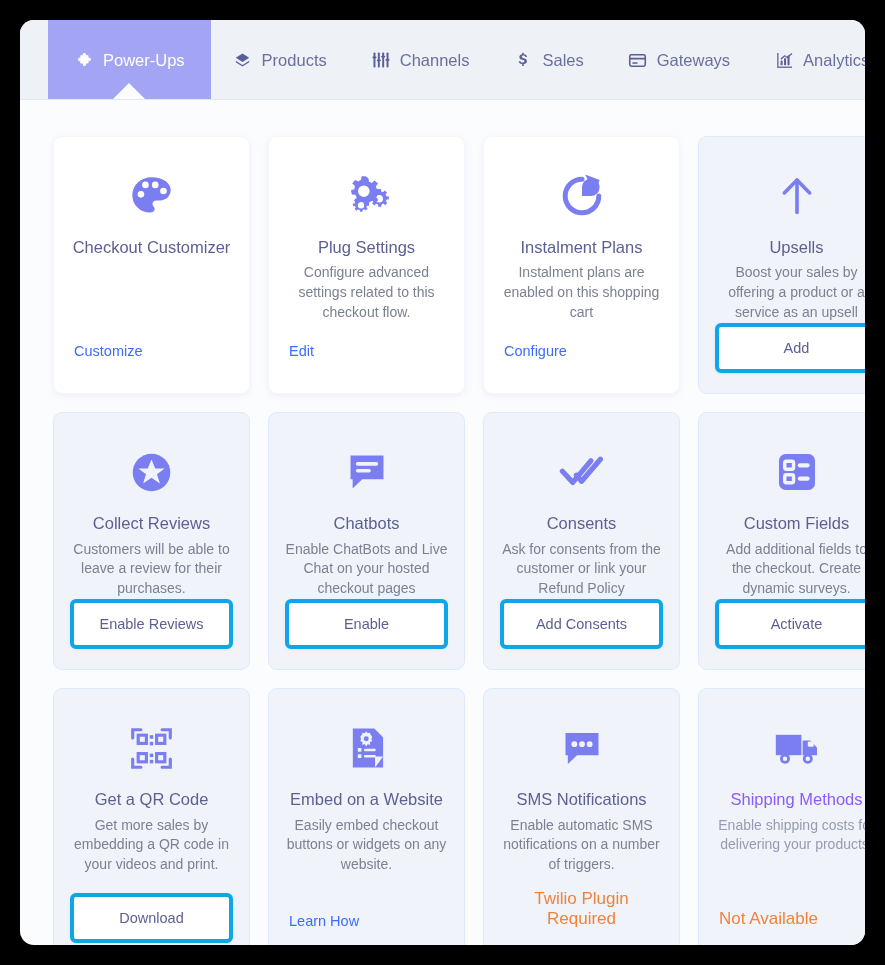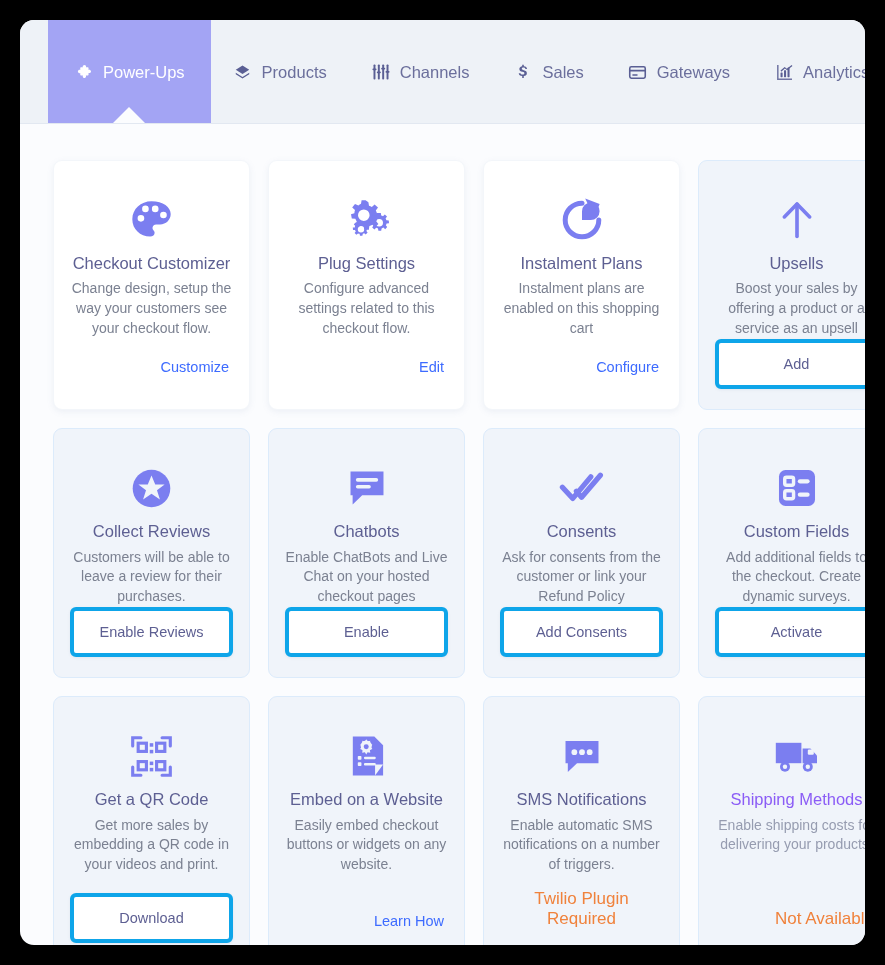--- a/index.html
+++ b/index.html
@@ -20,21 +20,21 @@
     height: 925px;
     background: #fbfcfe;
     border-radius: 14px;
     box-shadow: 0 6px 22px rgba(0,0,0,0.55);
     overflow: hidden;
   }
 
   
   #tab-bar {
     position: relative;
-    height: 104px;
+    height: 80px;
     background: #eef2f7;
     display: flex;
     align-items: stretch;
     padding-left: 28px;
   }
   #tab-bar::after {
     content: "";
     position: absolute;
     left: 0; right: 0; bottom: 0;
     height: 1px;
@@ -108,40 +108,41 @@
   .card-icon {
     height: 66px;
     display: flex;
     align-items: center;
     justify-content: center;
     color: #7b7ef0;
   }
   .card-icon svg { display: block; }
 
   .card-title {
+    margin-top: 8px;
     font-size: 16.5px;
     color: #5d5f92;
     line-height: 1.3;
   }
   .card.disabled .card-title { color: #8b5cf6; }
 
   .card-desc {
     margin-top: 5px;
     font-size: 14px;
     line-height: 1.42;
     color: #7b8191;
     max-width: 178px;
   }
   .card.disabled .card-desc { color: #969cb0; }
 
   .card-action {
     margin-top: auto;
     width: 100%;
     display: flex;
-    justify-content: flex-end;
+    justify-content: flex-start;
   }
 
   .btn {
     display: block;
     width: 163px;
     padding: 13px 6px;
     background: #ffffff;
     border: 4px solid #0ea5e9;
     border-radius: 6px;
     font-size: 14.5px;
@@ -237,21 +238,20 @@
     </div>
 
   <div id="cards-grid">
       <div class="card plain">
         <div class="card-icon">
           <svg width="47" height="47" viewBox="0 0 24 24" fill="currentColor">
             <path d="M12 2.2C6.5 2.2 2.2 6.2 2.2 11.4c0 5.1 4 8.8 9.1 8.8 1.4 0 2.3-.8 2.3-1.9 0-.5-.2-.9-.6-1.3-.3-.4-.5-.7-.5-1.2 0-1 .8-1.8 1.9-1.8h2c3 0 5.4-2.3 5.4-5.3 0-3.4-3.8-6.5-9.8-6.5zM6.6 12.6a1.7 1.7 0 1 1 0-3.4 1.7 1.7 0 0 1 0 3.4zm2.3-4.8a1.7 1.7 0 1 1 0-3.4 1.7 1.7 0 0 1 0 3.4zm5 0a1.7 1.7 0 1 1 0-3.4 1.7 1.7 0 0 1 0 3.4zm4.2 3.1a1.7 1.7 0 1 1 0-3.4 1.7 1.7 0 0 1 0 3.4z"></path>
           </svg>
         </div>
         <div class="card-title">Checkout Customizer</div>
-        <div class="card-desc">Change design, setup the way your customers see your checkout flow.</div>
         <div class="card-action">
           <a class="linkaction">Customize</a>
         </div>
       </div>
       <div class="card plain">
         <div class="card-icon">
           <svg width="48" height="48" viewBox="0 0 24 24" fill="currentColor">
             <path d="M11.3 2.1h-2l-.3 1.8a5.9 5.9 0 0 0-1.3.8L6 4l-1.4 1.8 1.4 1.2a6 6 0 0 0-.3 1.6L4 9.1l.4 2.2 1.8.1c.2.5.4 1 .7 1.4l-1 1.4 1.7 1.5 1.3-1.2c.5.2 1 .4 1.5.5l.3 1.8h2.2l.3-1.8c.5-.1 1-.3 1.5-.6l1.4 1.2 1.6-1.6-1.1-1.4c.3-.4.5-.9.6-1.4l1.8-.2-.2-2.2-1.8-.1a6 6 0 0 0-.6-1.5l1.1-1.4-1.7-1.5-1.4 1.2c-.4-.3-.9-.5-1.4-.6l-.3-1.8zm-.9 4.6a2.9 2.9 0 1 1 0 5.8 2.9 2.9 0 0 1 0-5.8z"></path>
             <path d="M19.4 11.7h-1.3l-.2 1.2c-.3.1-.6.2-.8.4l-1-.7-.9 1.1.8.9c-.1.3-.2.6-.2.9l-1.2.2.2 1.4h1.2c.1.3.3.6.4.9l-.6.9 1.1 1 .9-.8c.3.1.6.2.9.3l.2 1.2h1.4l.2-1.2c.3-.1.6-.2.9-.4l.9.8 1-1.1-.7-.9c.2-.3.3-.6.4-.9l1.2-.1-.1-1.4-1.2-.1c-.1-.3-.2-.6-.4-.9l.7-.9-1.1-1-.9.8c-.3-.2-.6-.3-.9-.4l-.2-1.2zm-.1 3a1.9 1.9 0 1 1 0 3.8 1.9 1.9 0 0 1 0-3.8z" transform="translate(-1.2 -3.2)"></path>
             <path d="M8.6 15.5h-1.1l-.2 1c-.3.1-.5.2-.7.3l-.8-.6-.8 1 .7.7c-.1.3-.2.5-.2.8l-1 .1.1 1.2h1c.1.3.2.5.4.8l-.6.7.9.9.8-.7c.2.1.5.2.8.2l.2 1h1.2l.2-1c.2 0 .5-.2.7-.3l.8.7.9-1-.6-.8c.1-.2.2-.5.3-.7l1-.1v-1.2l-1-.1c-.1-.3-.2-.5-.3-.8l.6-.8-.9-.8-.8.7c-.2-.2-.5-.3-.8-.3l-.2-1zm0 2.5a1.6 1.6 0 1 1 0 3.2 1.6 1.6 0 0 1 0-3.2z" transform="translate(0.4 -3)"></path>

